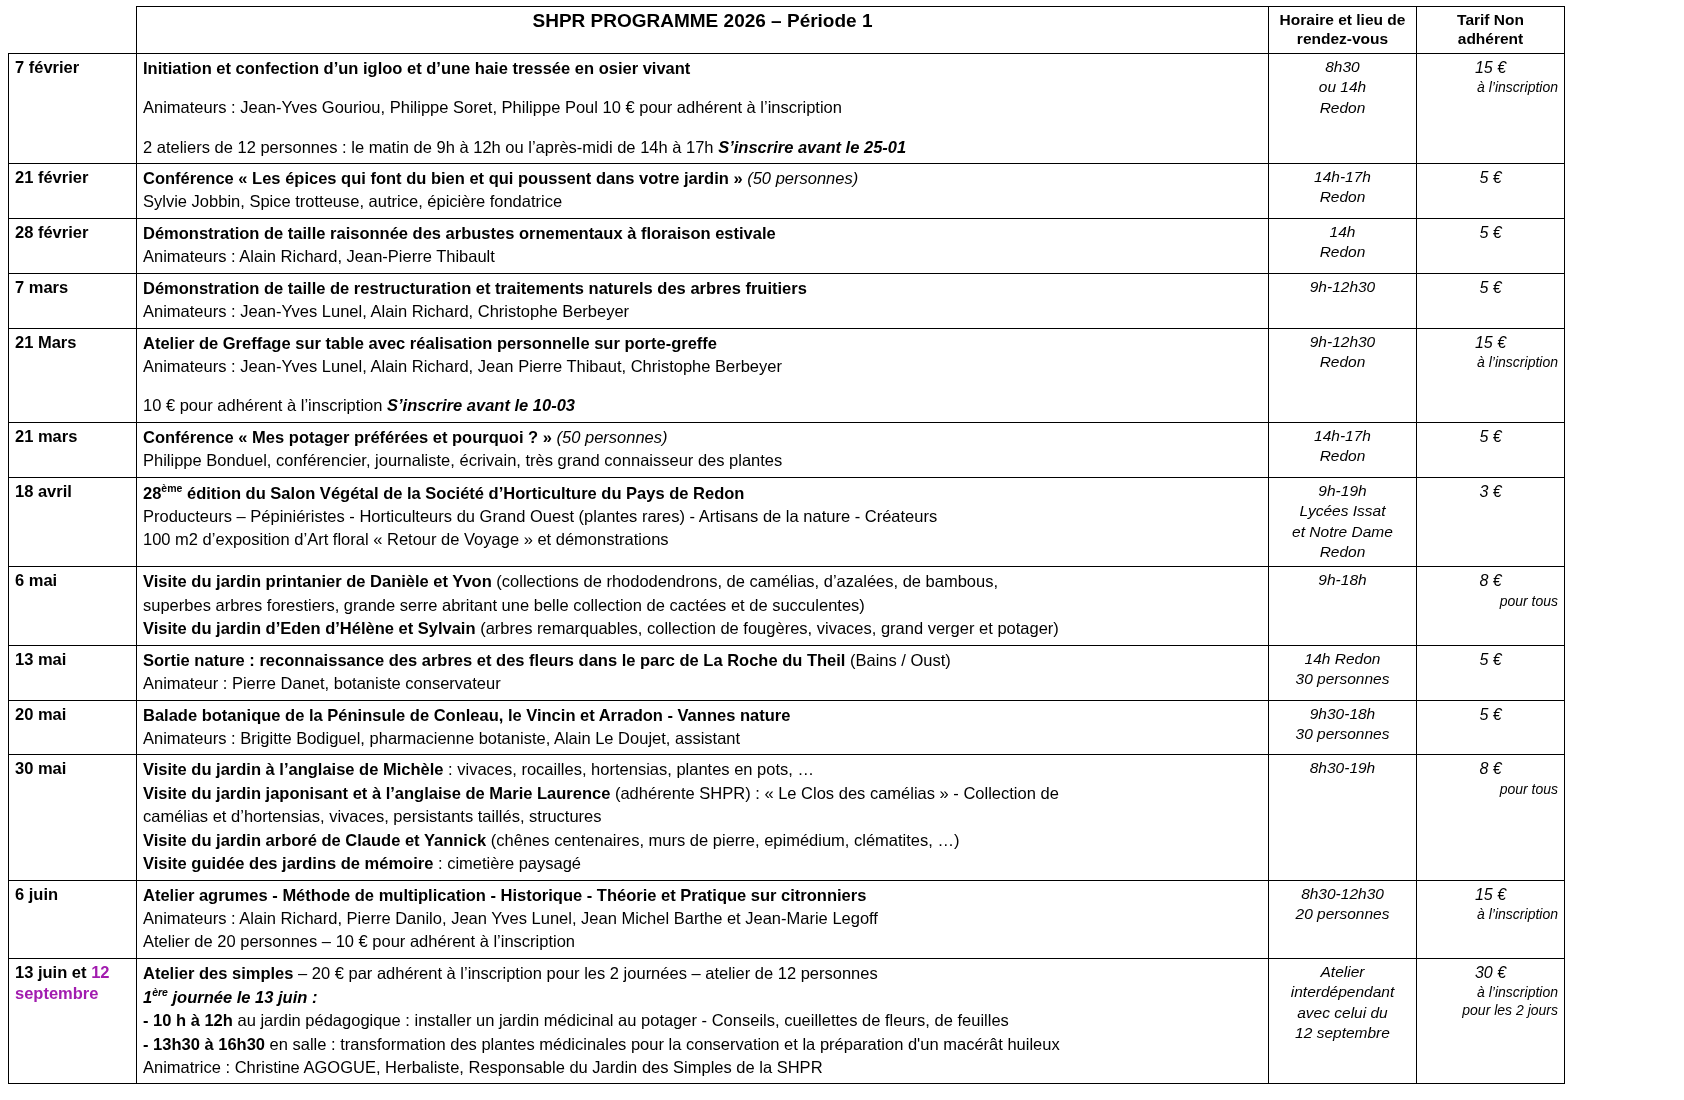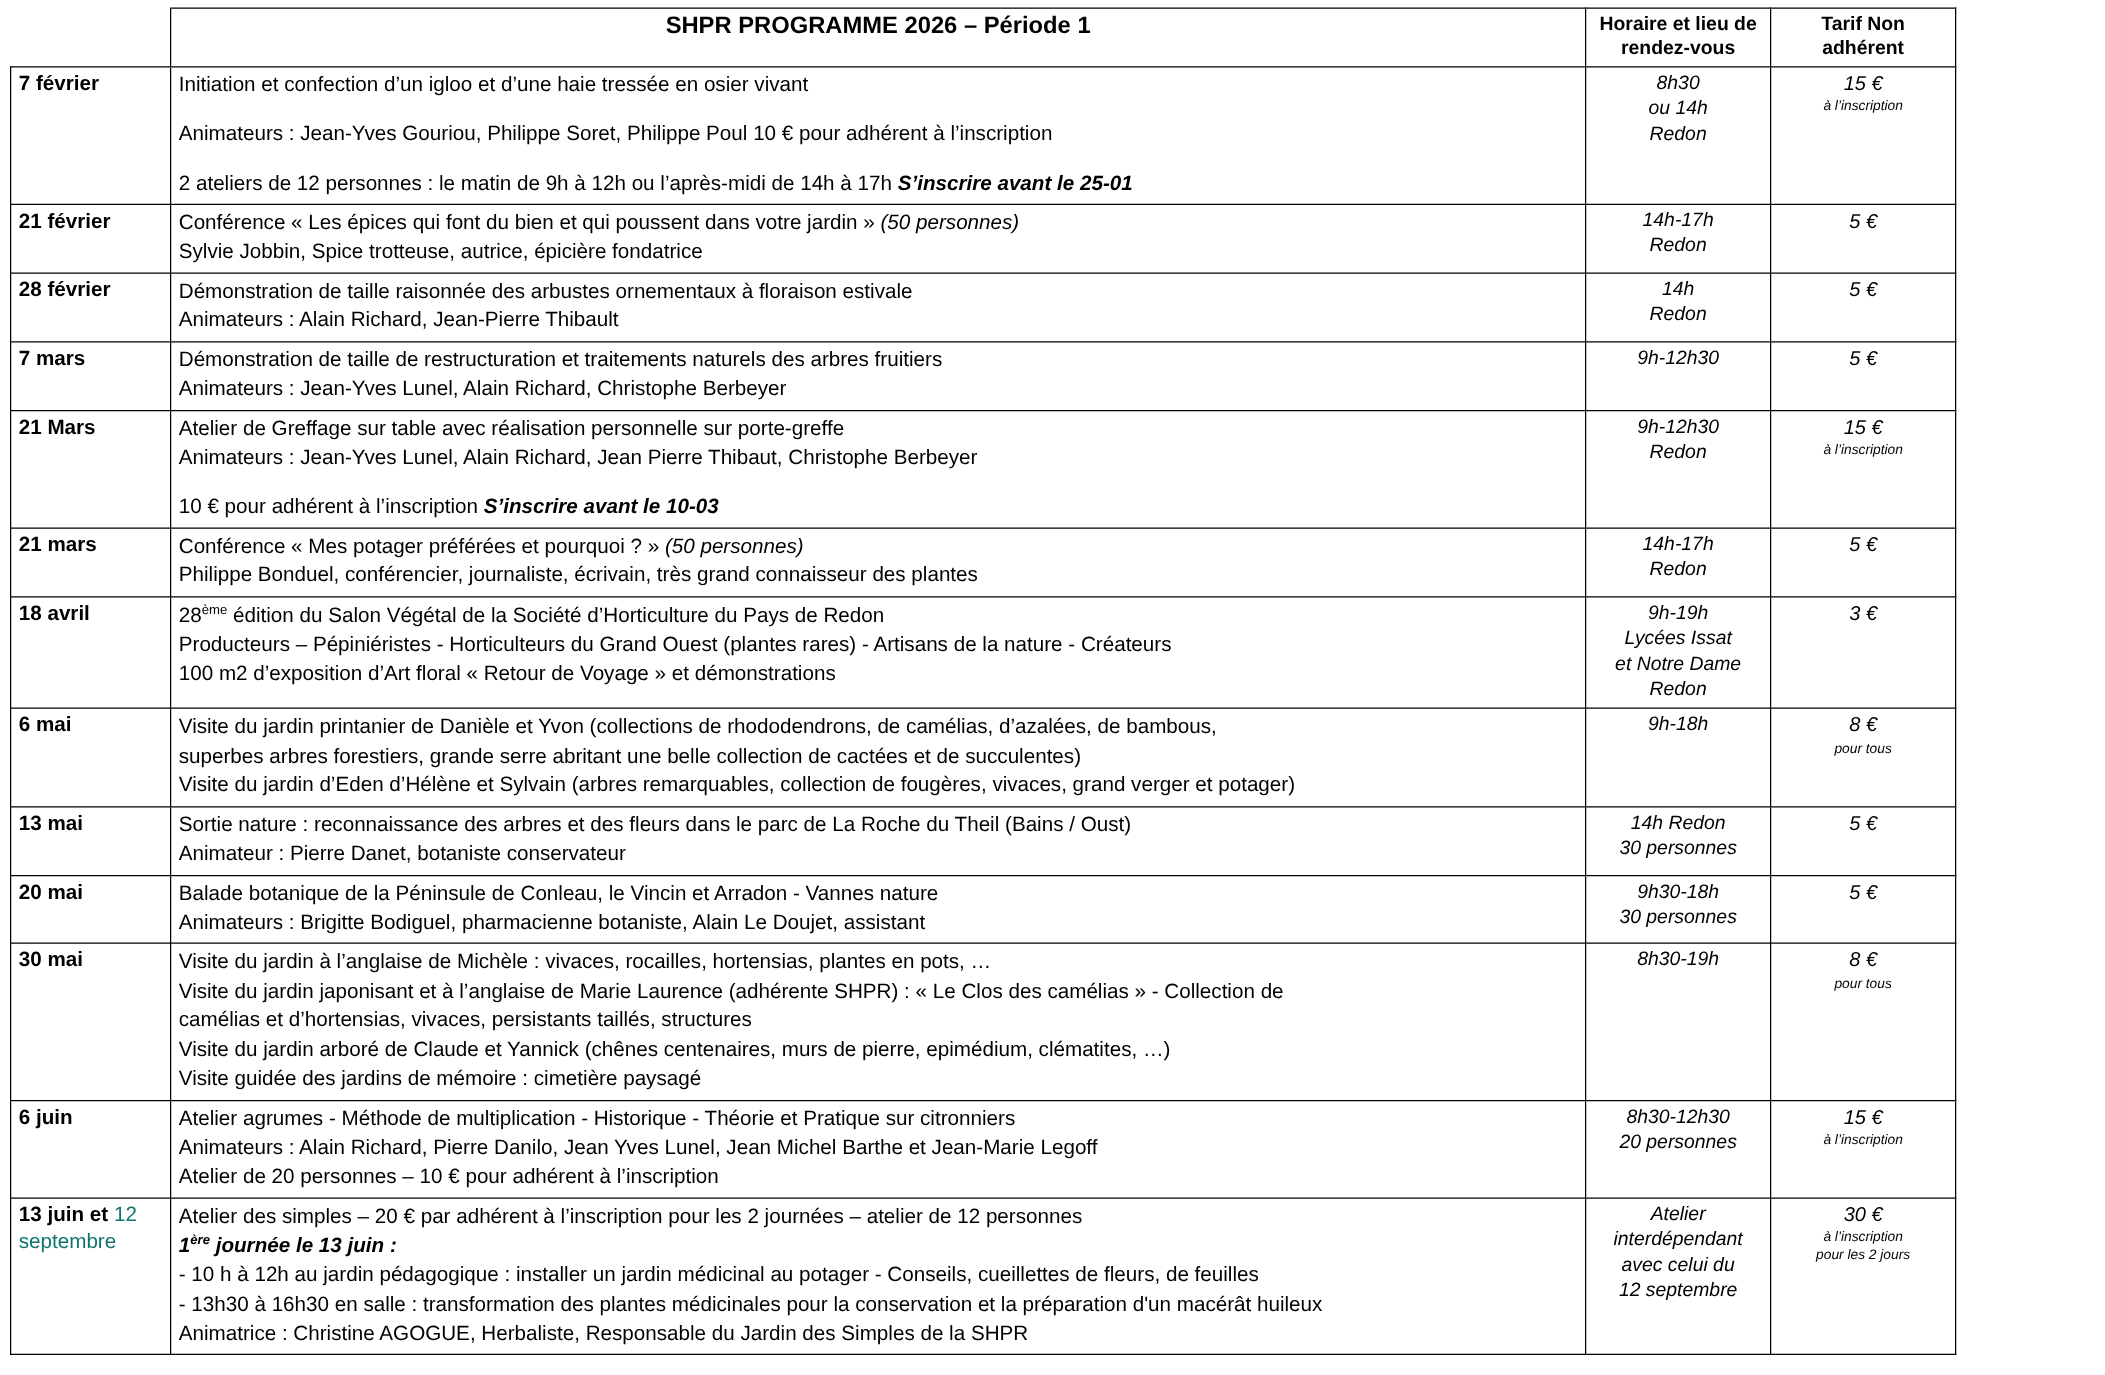--- a/index.html
+++ b/index.html
@@ -55,29 +55,29 @@
     padding-top: 7px;
   }
 
   
   .date {
     font-weight: bold;
     font-size: 16.5px;
     line-height: 1.3;
     padding-top: 5px;
   }
-  .date .dim { color: #0f766e; font-weight: normal; text-align: center; }
+  .date .dim { color: #a21caf; font-weight: bold; text-align: center; }
 
   
   .desc {
     font-size: 16.5px;
     line-height: 1.42;
   }
   .desc .line { display: block; }
-  .desc b { font-weight: normal; }
+  .desc b { font-weight: bold; }
   .desc i { font-style: italic; }
   .desc .bi { font-weight: bold; font-style: italic; }
   .desc sup { font-size: 10.5px; vertical-align: super; }
 
   .row-split {
     display: flex;
     justify-content: space-between;
     align-items: baseline;
     gap: 14px;
     margin-top: 16px;
@@ -89,21 +89,21 @@
   
   .time, .price {
     text-align: center;
     font-style: italic;
     font-size: 15.5px;
     line-height: 1.32;
     vertical-align: middle;
   }
   .price { font-size: 16px; margin-top: 36px; }
   .price .amt { display: block; }
-  .price .sub { display: block; font-size: 11px; }
+  .price .sub { display: block; font-size: 14px; text-align: right; }
   .time .l { display: block; }
 </style>
 </head>
 <body>
 
 <div class="page">
   <table class="programme">
     <colgroup>
       <col class="c-date">
       <col class="c-desc">

